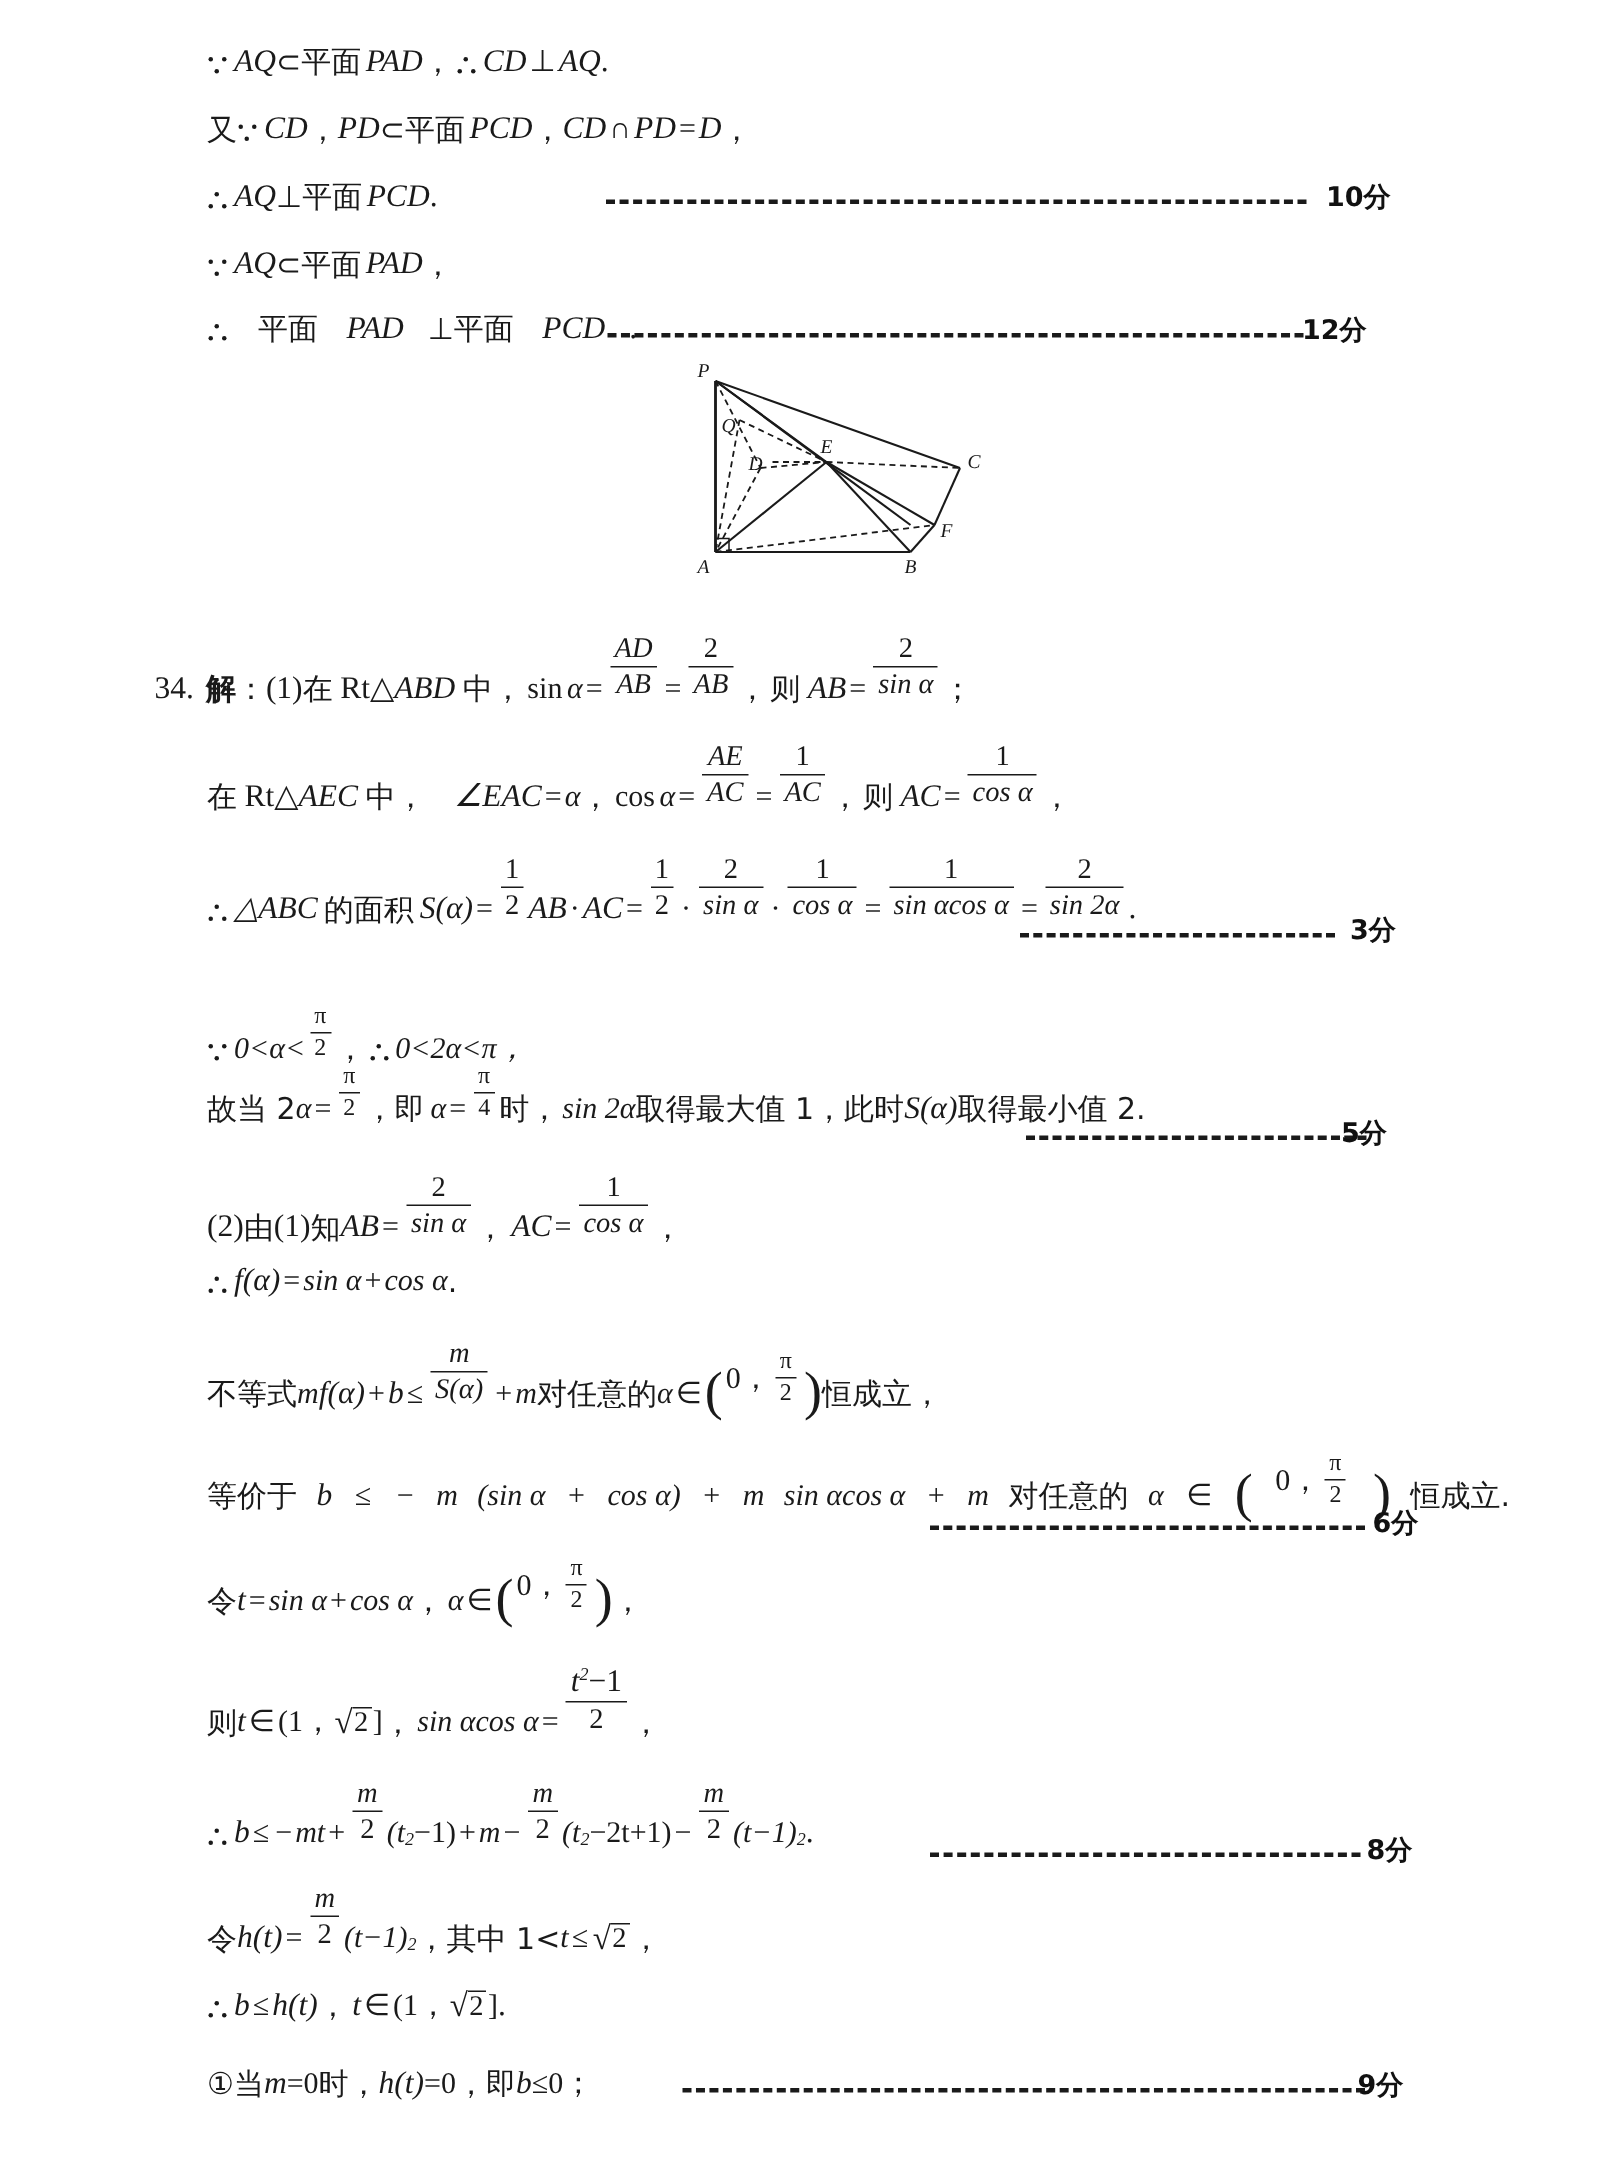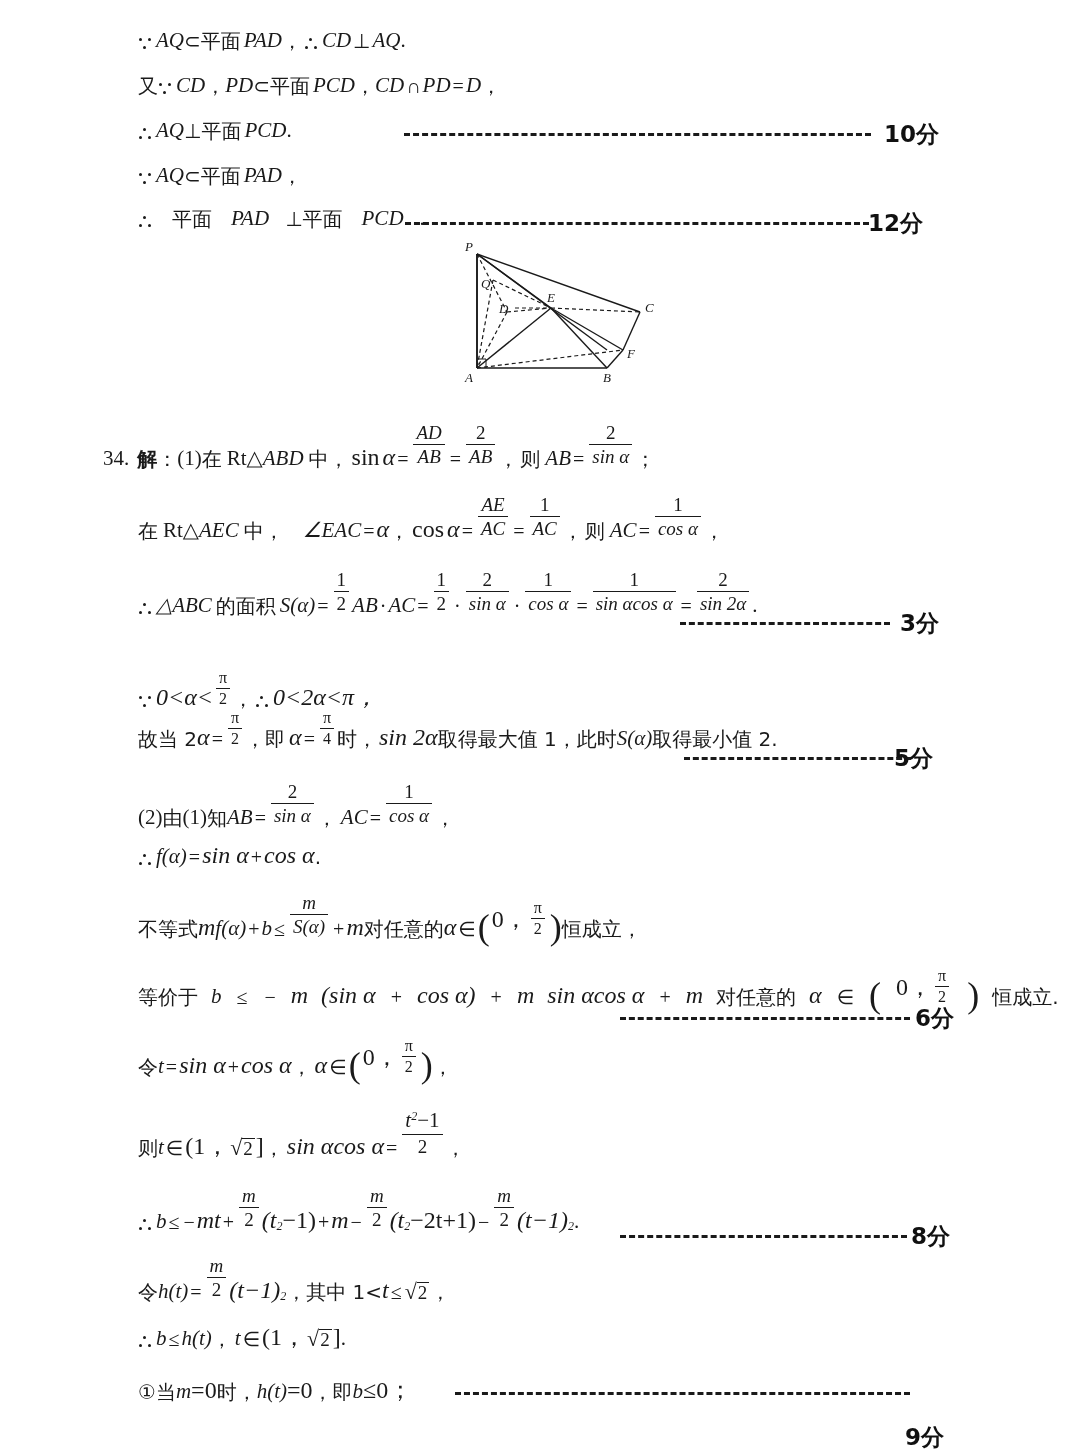--- a/index.html
+++ b/index.html
@@ -29,21 +29,21 @@
     display: flex;
     align-items: flex-end;
     white-space: nowrap;
     font-size: 21px;
     line-height: 1;
   }
   .cn { font-family: "DejaVu Sans", "Liberation Sans", sans-serif; font-size: 20px; }
   .mi { font-family: "Liberation Serif", serif; font-style: italic; font-size: 21px; }
   .up { font-family: "Liberation Serif", serif; font-style: normal; font-size: 21px; }
   .op { font-family: "Liberation Serif", serif; font-style: normal; font-size: 20px; padding: 0 2px; }
-  .sm { font-size: 24px; }
+  .sm { font-size: 20px; }
 
   
   .because, .therefore {
     display: inline-block;
     width: 16px;
     height: 16px;
     position: relative;
     margin-right: 2px;
     vertical-align: middle;
   }
@@ -132,21 +132,21 @@
 
   
   .leader {
     position: absolute;
     border-top: 3px dashed #1a1a1a;
     height: 0;
   }
   .score {
     position: absolute;
     font-family: "DejaVu Sans", "Liberation Sans", sans-serif;
-    font-size: 23px;
+    font-size: 18px;
     font-weight: 600;
     color: #111;
     white-space: nowrap;
   }
 
   
   .figure {
     position: absolute;
     left: 455px;
     top: 240px;
@@ -690,16 +690,16 @@
     <span class="up sm">=0</span>
     <span class="cn"> 时，</span>
     <span class="mi">h</span>
     <span class="mi">(t)</span>
     <span class="up sm">=0</span>
     <span class="cn">，即 </span>
     <span class="mi">b</span>
     <span class="up sm">≤0；</span>
   </div>
   <div class="leader" style="left:455px; top:1392px; width:455px;"></div>
-  <div class="score" style="left:905px; top:1378px;margin-top:44px;">9分</div>
+  <div class="score" style="left:905px; top:1378px;">9分</div>
 
 
 </div>
 
 </body></html>

